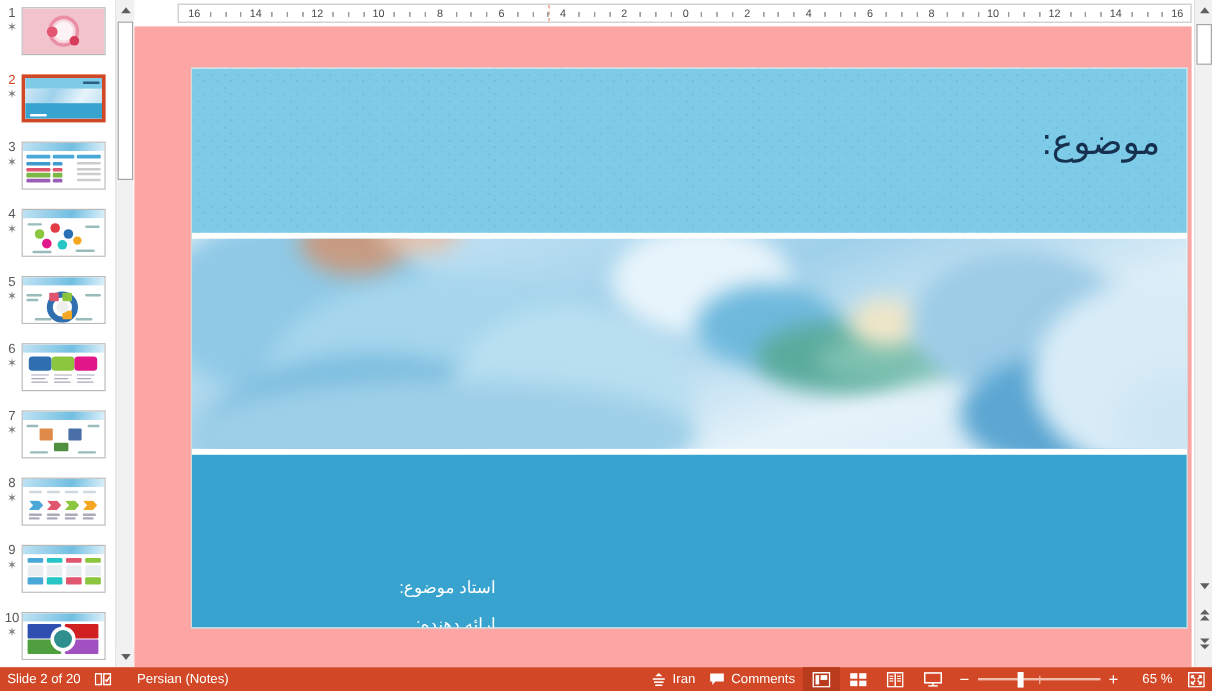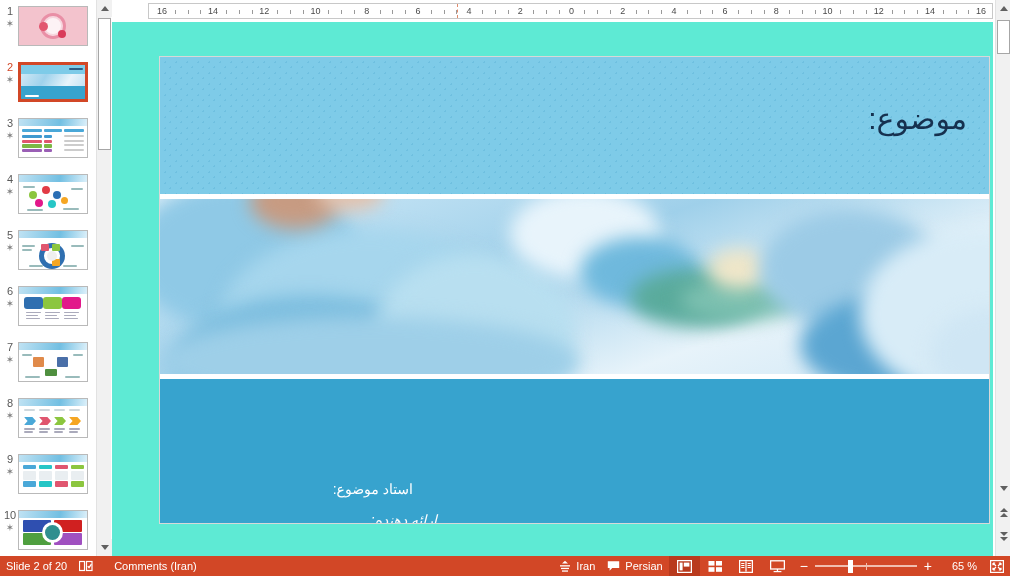--- a/index.html
+++ b/index.html
@@ -100,21 +100,21 @@
     position: absolute; left: 0; width: 14px; font-size: 9px; line-height: 10px;
     color: #4a4a4a; text-align: center; transform: translateY(-50%);
   }
   .vr-num span { display: inline-block; transform: rotate(-90deg); }
   #vr-center { position: absolute; left: 0; right: 0; height: 1px;
     border-top: 1px dashed #e08a6a; }
 
   
   #canvas-area {
     position: absolute; left: 112px; top: 22px; width: 881px; height: 534px;
-    background: #5eead4;
+    background: #fca5a5;
   }
   #slide {
     position: absolute; left: 48px; top: 35px; width: 829px; height: 466px;
     background: #ffffff; overflow: hidden;
     box-shadow: 0 0 0 1px #d8d8d8;
   }
   #band-top {
     position: absolute; left: 0; top: 0; width: 829px; height: 137px;
     background: #7ecbe8;
     background-image:
@@ -136,21 +136,21 @@
   .blob { position: absolute; filter: blur(9px); border-radius: 50%; }
   #band-bottom {
     position: absolute; left: 0; top: 322px; width: 829px; height: 144px;
     background: #37a3ce;
   }
   .sub-line {
     position: absolute; direction: rtl; text-align: right;
     color: #ffffff; font-size: 14px; line-height: 20px; white-space: nowrap;
   }
   #sub-1 { right: 576px; top: 100px; }
-  #sub-2 { right: 552px; top: 131px; font-style: italic; }
+  #sub-2 { right: 576px; top: 131px; }
 
   
   #v-scroll {
     position: absolute; left: 995px; top: 0; width: 15px; height: 556px;
     background: #f1f1f1; border-left: 1px solid #e2e2e2;
   }
   #v-sb-thumb {
     position: absolute; left: 1px; top: 20px; width: 13px; height: 34px;
     background: #ffffff; border: 1px solid #a6a6a6;
   }
@@ -634,21 +634,21 @@
     <div class="st">
       <span class="st-ico">
         <svg width="14" height="12" viewBox="0 0 14 12">
           <rect x="0.5" y="1.5" width="5" height="9" fill="none" stroke="#ffffff" stroke-width="1.2"></rect>
           <rect x="7.5" y="1.5" width="5.5" height="9" fill="none" stroke="#ffffff" stroke-width="1.2"></rect>
           <path d="M8.8 6.2 L10 7.6 L12.4 4.1" fill="none" stroke="#ffffff" stroke-width="1.3"></path>
         </svg>
       </span>
     </div>
 
-    <div class="st" id="st-lang">Comments (Iran)</div>
+    <div class="st" id="st-lang">Persian (Notes)</div>
 
     <div class="spacer"></div>
 
     <div class="st">
       <span class="st-ico">
         <svg width="12" height="13" viewBox="0 0 12 13">
           <path d="M6 0.8 L9 3.6 L3 3.6 Z" fill="#ffffff"></path>
           <rect x="1" y="5.2" width="10" height="1.3" fill="#ffffff"></rect>
           <rect x="2" y="7.8" width="8" height="1.3" fill="#ffffff"></rect>
           <rect x="3" y="10.4" width="6" height="1.3" fill="#ffffff"></rect>
@@ -656,21 +656,21 @@
       </span>
       <span>Iran</span>
     </div>
 
     <div class="st">
       <span class="st-ico">
         <svg width="13" height="12" viewBox="0 0 13 12">
           <path d="M0.8 1.2 H12.2 V8 H5.2 L2.6 10.8 V8 H0.8 Z" fill="#ffffff"></path>
         </svg>
       </span>
-      <span>Persian</span>
+      <span>Comments</span>
     </div>
 
     <div class="viewbtn active">
       <svg width="15" height="13" viewBox="0 0 15 13">
         <rect x="0.6" y="0.6" width="13.8" height="11.8" fill="none" stroke="#ffffff" stroke-width="1.3"></rect>
         <rect x="2.6" y="2.6" width="3" height="7.8" fill="#ffffff"></rect>
         <rect x="6.8" y="2.6" width="5.6" height="4" fill="#ffffff"></rect>
       </svg>
     </div>
 

